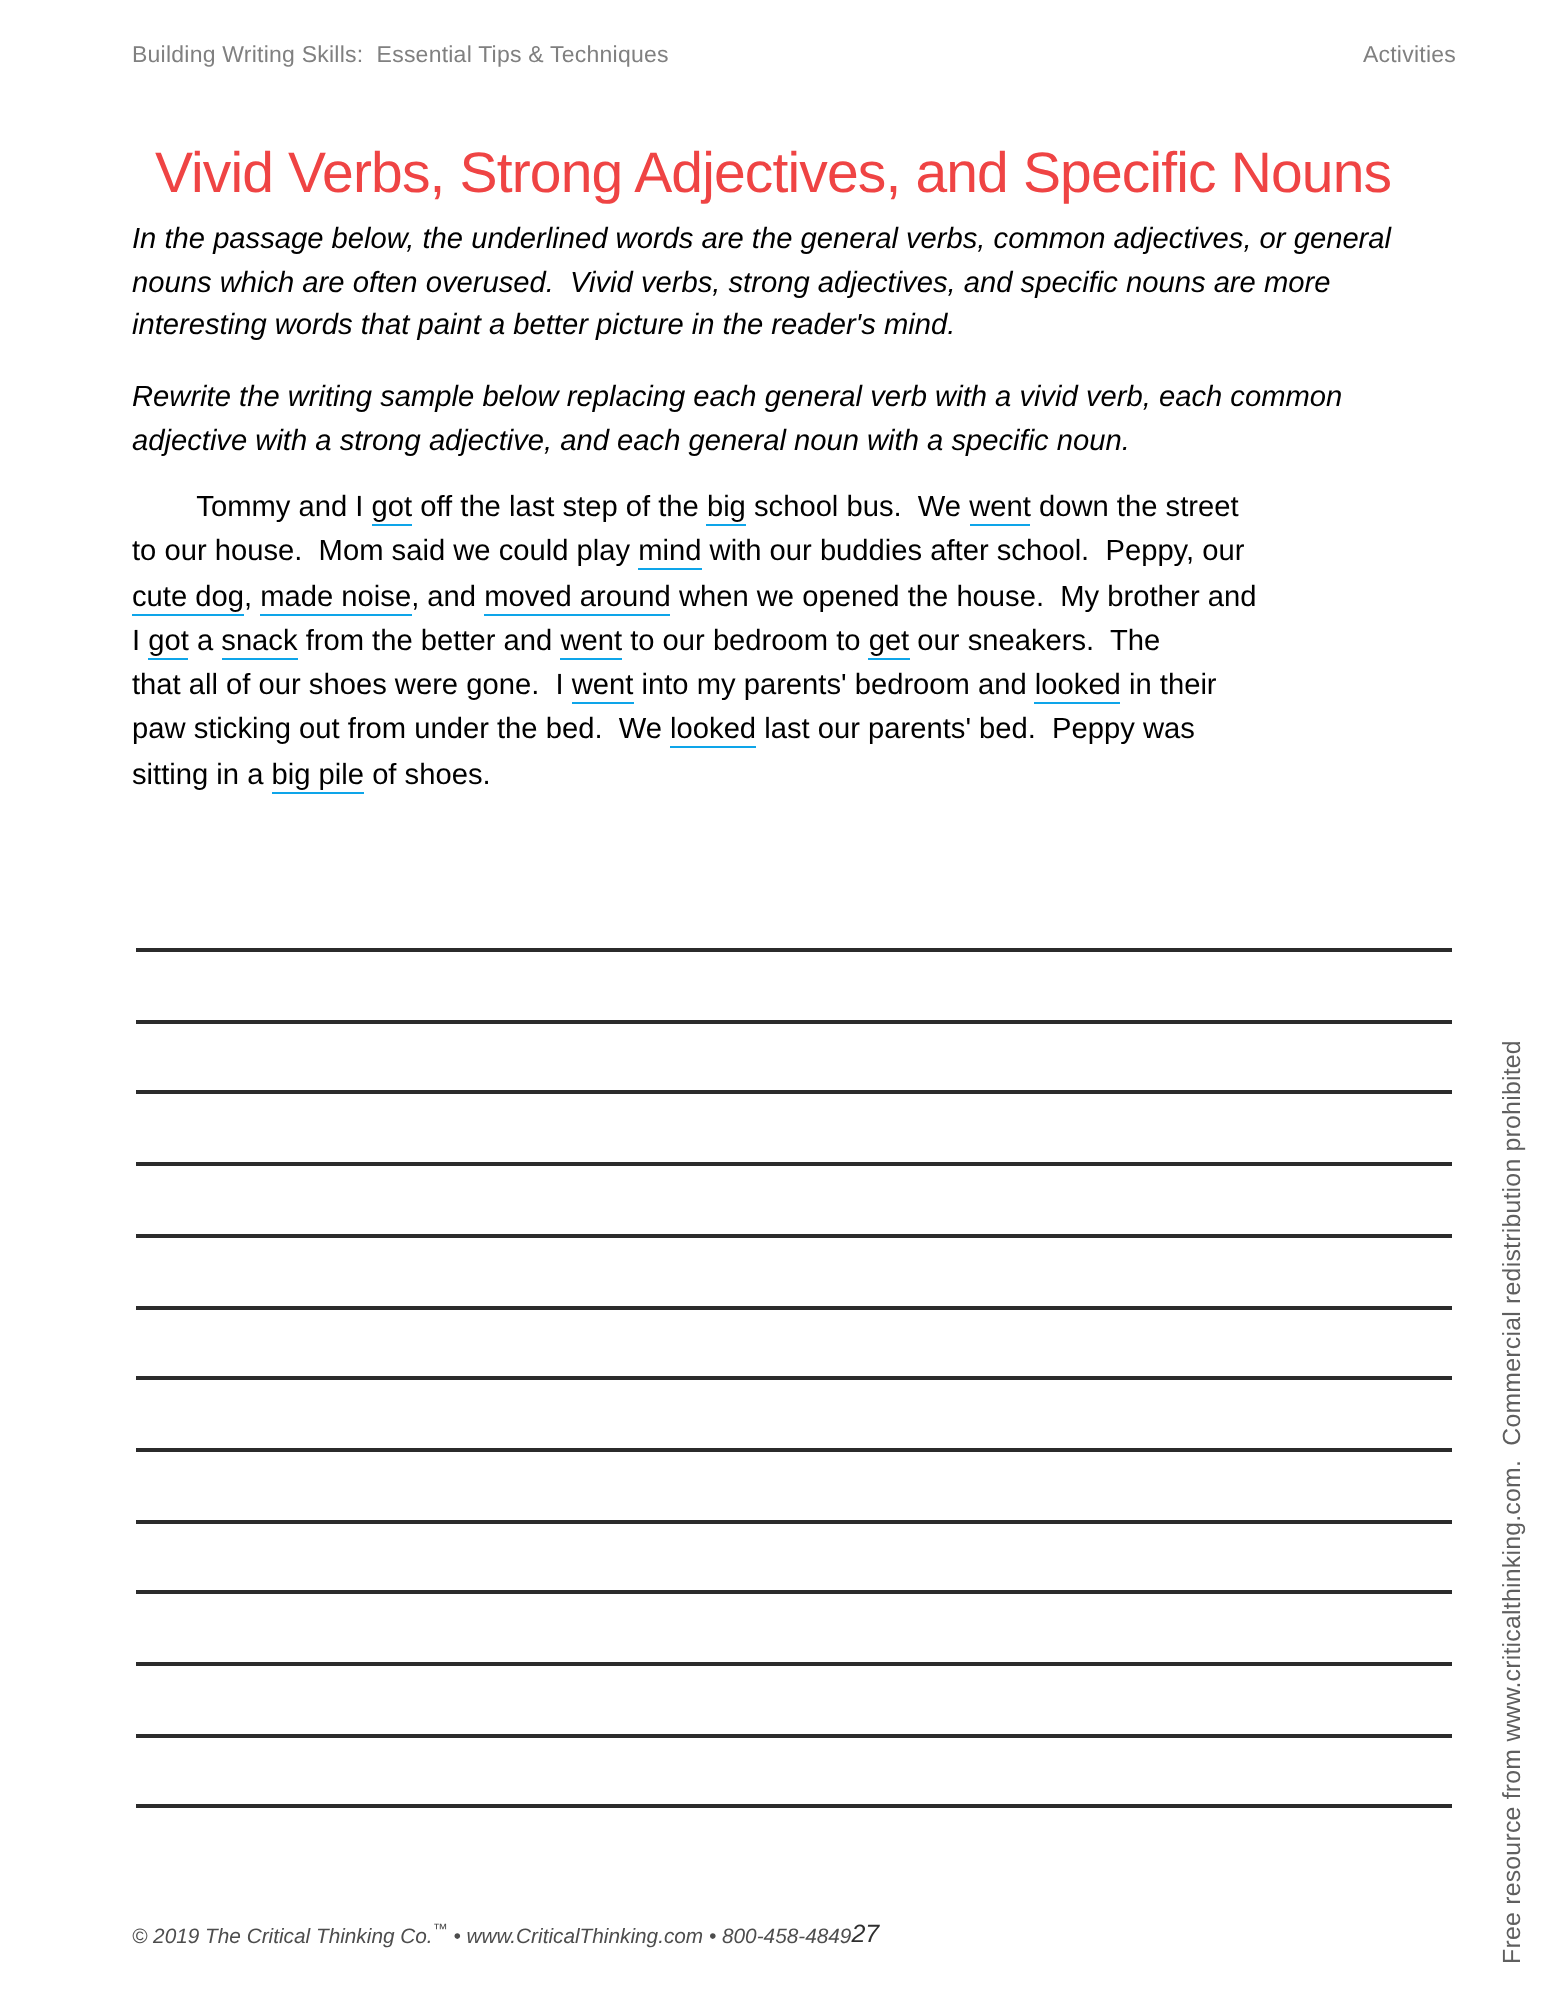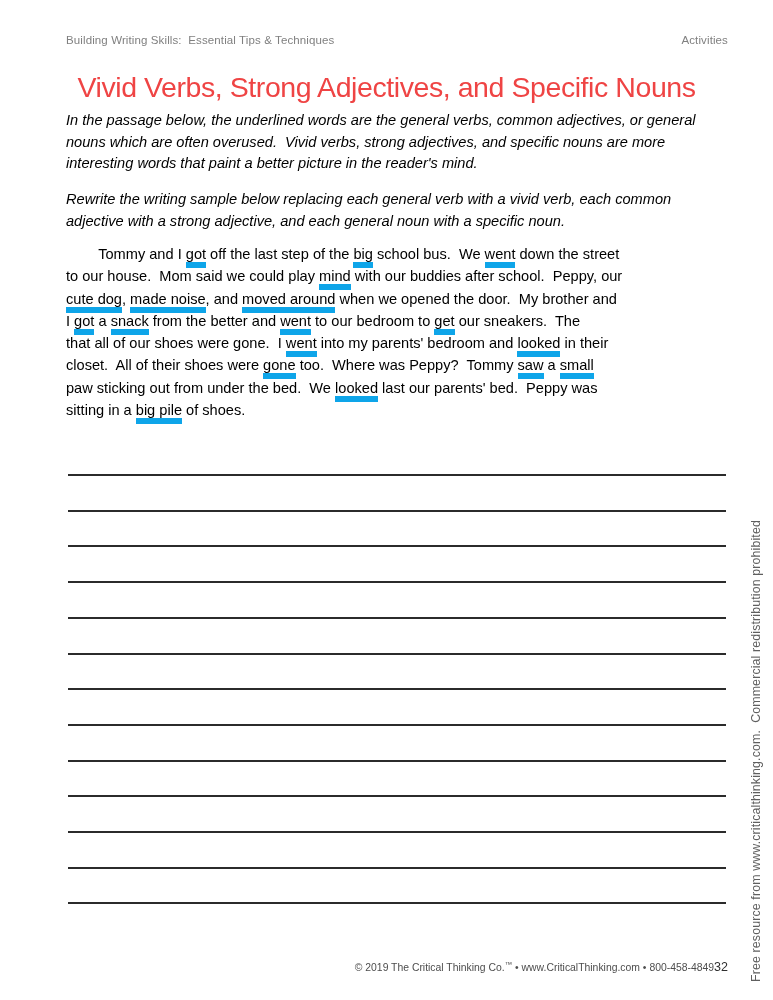--- a/index.html
+++ b/index.html
@@ -19,21 +19,21 @@
   .page {
     position: absolute;
     top: 0; left: 0;
     width: 773px;
     height: 1000px;
   }
 
   
   .running-head {
     position: absolute;
-    top: 34px;
+    top: 22px;
     left: 66px;
     width: 662px;
     display: flex;
     justify-content: space-between;
     align-items: baseline;
     font-size: 11.5px;
     color: #808080;
     letter-spacing: 0.01em;
     white-space: pre;
   }
@@ -74,21 +74,21 @@
     width: 662px;
     font-size: 14.6px;
     line-height: 22.3px;
     color: #000;
   }
   .passage .pline {
     white-space: pre;
   }
   .passage u {
     text-decoration: none;
-    border-bottom: 6px solid #0ea5e9;
+    border-bottom: 1px solid #0ea5e9;
     padding-bottom: 0px;
   }
 
   
   .rules {
     position: absolute;
     left: 68px;
     top: 0;
     width: 658px;
     height: 1000px;
@@ -122,25 +122,26 @@
     letter-spacing: 0.01em;
   }
 
   
   .footer {
     position: absolute;
     bottom: 26px;
     left: 66px;
     width: 662px;
     display: flex;
-    justify-content: flex-end;
+    justify-content: flex-start;
     align-items: baseline;
     font-size: 10.4px;
     color: #4d4d4d;
     white-space: pre;
+    font-style: italic;
   }
   .footer .page-num {
     font-size: 12.5px;
     color: #2f2f2f;
   }
   .footer sup {
     font-size: 7.5px;
     vertical-align: super;
   }
 </style>
@@ -160,24 +161,23 @@
     <p>In the passage below, the underlined words are the general verbs, common adjectives, or general nouns which are often overused.  Vivid verbs, strong adjectives, and specific nouns are more interesting words that paint a better picture in the reader's mind.</p>
   </div>
 
   <div class="instructions block-2">
     <p>Rewrite the writing sample below replacing each general verb with a vivid verb, each common adjective with a strong adjective, and each general noun with a specific noun.</p>
   </div>
 
   <div class="passage" id="passage">
       <div class="pline"><span>        Tommy and I </span><u>got</u><span> off the last step of the </span><u>big</u><span> school bus.  We </span><u>went</u><span> down the street</span></div>
       <div class="pline"><span>to our house.  Mom said we could play </span><u>mind</u><span> with our buddies after school.  Peppy, our</span></div>
-      <div class="pline"><u>cute dog</u><span>, </span><u>made noise</u><span>, and </span><u>moved around</u><span> when we opened the door.  My brother and</span></div>
+      <div class="pline"><u>cute dog</u><span>, </span><u>made noise</u><span>, and </span><u>moved around</u><span> when we opened the house.  My brother and</span></div>
       <div class="pline"><span>I </span><u>got</u><span> a </span><u>snack</u><span> from the better and </span><u>went</u><span> to our bedroom to </span><u>get</u><span> our sneakers.  The</span></div>
       <div class="pline"><span>that all of our shoes were gone.  I </span><u>went</u><span> into my parents' bedroom and </span><u>looked</u><span> in their</span></div>
-      <div class="pline"><span>closet.  All of their shoes were </span><u>gone</u><span> too.  Where was Peppy?  Tommy </span><u>saw</u><span> a </span><u>small</u></div>
       <div class="pline"><span>paw sticking out from under the bed.  We </span><u>looked</u><span> last our parents' bed.  Peppy was</span></div>
       <div class="pline"><span>sitting in a </span><u>big pile</u><span> of shoes.</span></div>
     </div>
 
   <div class="rules" id="rules">
       <div class="rule" style="top: 474px;"></div>
       <div class="rule" style="top: 509.7px;"></div>
       <div class="rule" style="top: 545.4px;"></div>
       <div class="rule" style="top: 581.1px;"></div>
       <div class="rule" style="top: 616.8px;"></div>
@@ -190,16 +190,16 @@
       <div class="rule" style="top: 866.7px;"></div>
       <div class="rule" style="top: 902.4px;"></div>
     </div>
 
   <div class="sidenote">
     <span>Free resource from www.criticalthinking.com.  Commercial redistribution prohibited</span>
   </div>
 
   <div class="footer">
     <span><span>© 2019 The Critical Thinking Co.</span><sup>™</sup><span> • www.CriticalThinking.com • 800-458-4849</span></span>
-    <span class="page-num">32</span>
+    <span class="page-num">27</span>
   </div>
 
 </div>
 
 </body></html>

